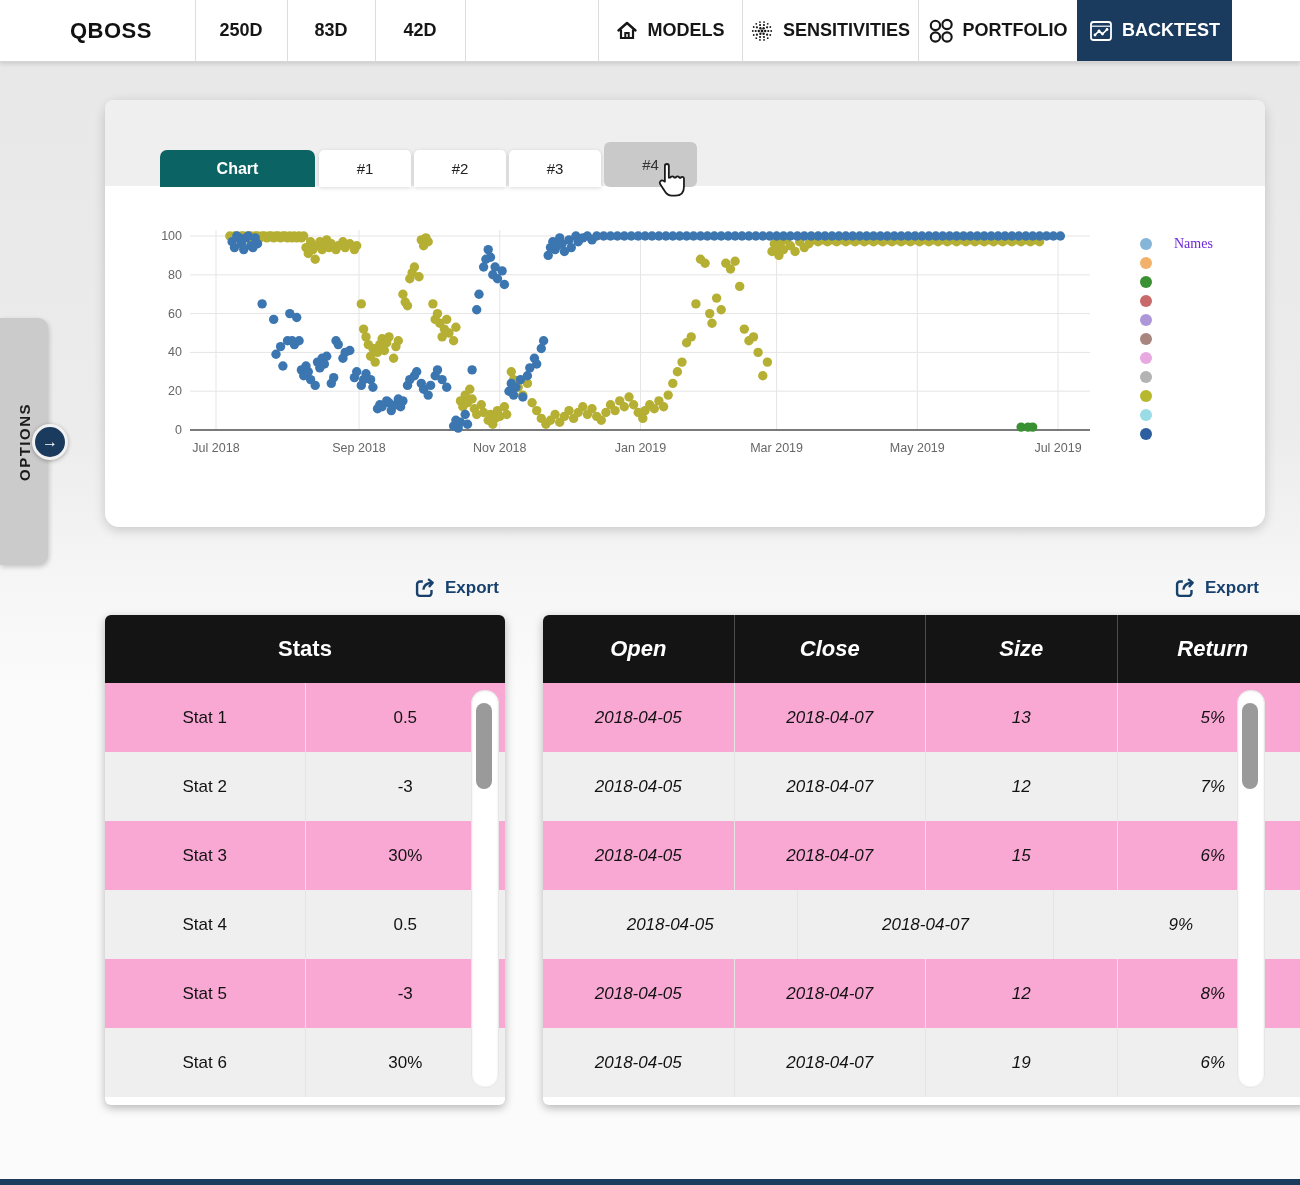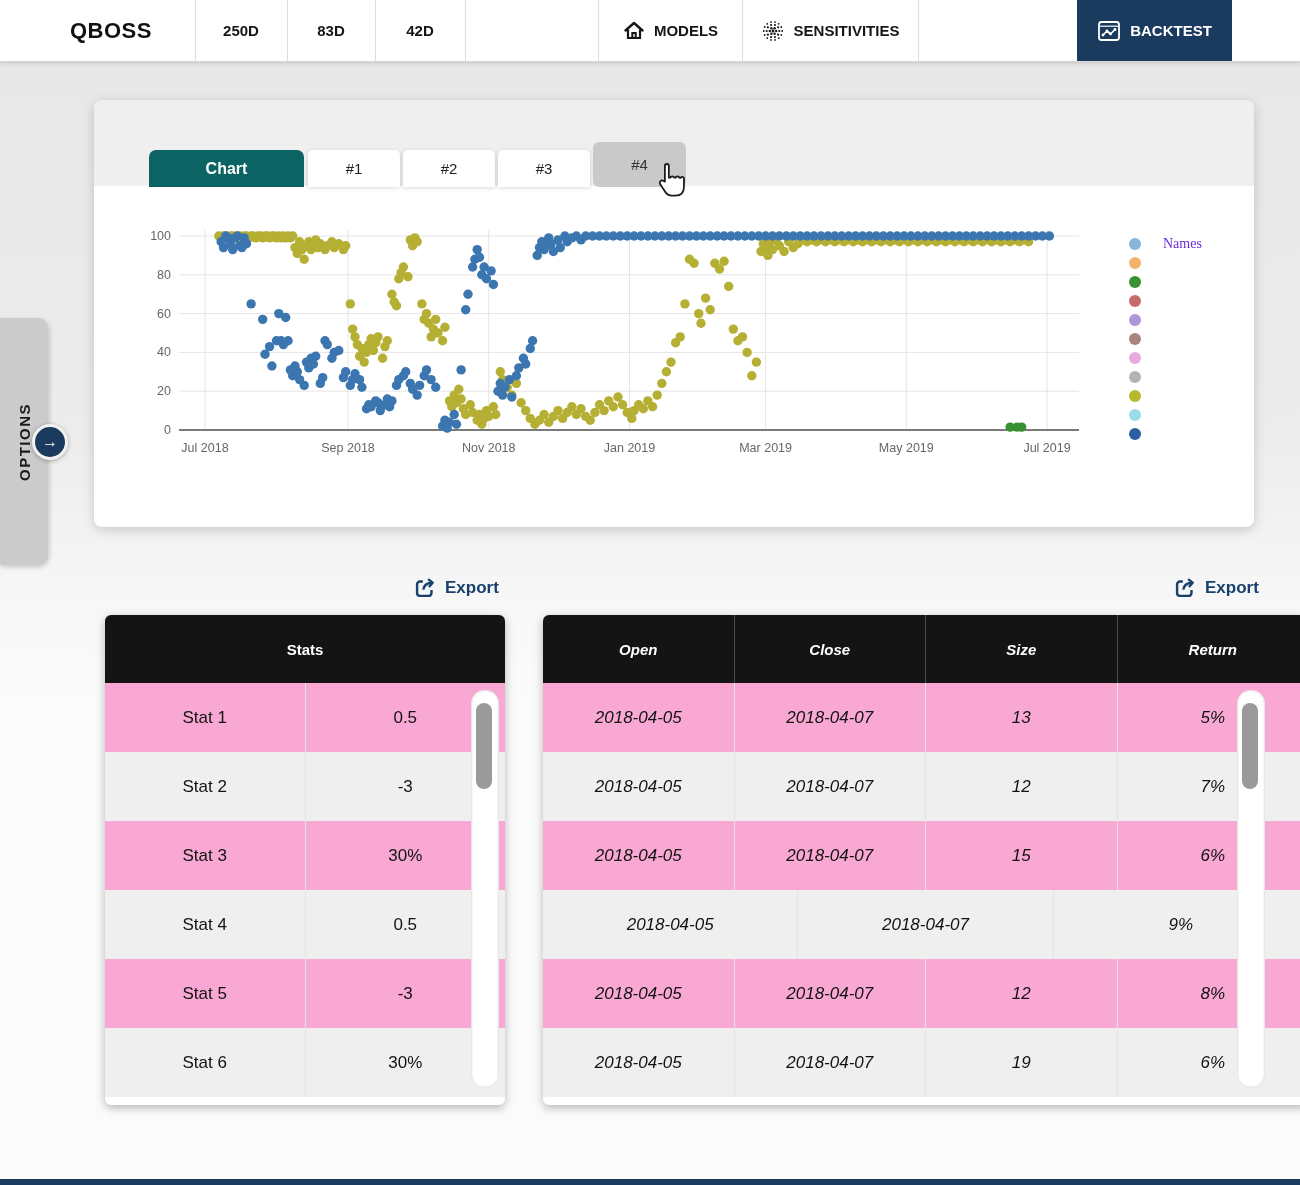--- a/index.html
+++ b/index.html
@@ -6,26 +6,26 @@
   #stage{position:relative;width:1300px;height:1185px;overflow:hidden;
     font-family:"Liberation Sans",sans-serif;
     background:linear-gradient(#e7e7e7 0px,#ececec 430px,#f7f7f7 600px,#fbfbfb 700px);}
   
   .navbar{position:absolute;left:0;top:0;width:1300px;height:61px;background:#fff;
     border-bottom:1px solid #d6d6d6;box-shadow:0 2px 4px rgba(0,0,0,.12);z-index:30;}
   .brand{position:absolute;left:70px;top:0;height:61px;line-height:61px;
     font-size:22px;font-weight:bold;letter-spacing:.5px;color:#111;}
   .nav-div{position:absolute;top:0;width:1px;height:61px;background:#ddd;}
   .nav-cell{position:absolute;top:0;height:61px;display:flex;align-items:center;justify-content:center;
-    gap:9px;font-size:15px;font-weight:bold;color:#161616;cursor:pointer;}
+    gap:9px;font-size:18px;font-weight:bold;color:#161616;cursor:pointer;}
   .nav-cell svg{flex:none;}
   .nav-cell.active{background:#1a3a5e;color:#fff;}
   
-  .chart-card{position:absolute;left:94px;top:100px;width:1160px;height:427px;background:#fff;
-    border-radius:8px;box-shadow:0 3px 12px rgba(0,0,0,.18);}
+  .chart-card{position:absolute;left:105px;top:100px;width:1160px;height:427px;background:#fff;
+    border-radius:14px;box-shadow:0 3px 12px rgba(0,0,0,.18);}
   .tabstrip{position:absolute;left:0;top:0;width:1160px;height:86px;background:#f0eff0;
     border-radius:8px 8px 0 0;}
   .tab{position:absolute;display:flex;align-items:center;justify-content:center;
     font-size:15px;color:#222;cursor:pointer;border-radius:5px 5px 0 0;}
   .tab-chart{left:55px;top:50px;width:155px;height:37px;background:#0b6363;color:#fff;
     font-size:16px;font-weight:bold;border-radius:7px 7px 0 0;}
   .tab-plain{background:#fff;box-shadow:0 1px 4px rgba(0,0,0,.15);top:50px;height:37px;width:92px;}
   .tab-1{left:214px;} .tab-2{left:309px;} .tab-3{left:404px;}
   .tab-4{left:499px;top:42px;height:45px;width:93px;background:#c9c9c9;border-radius:6px;
     box-shadow:none;color:#333;}
@@ -48,21 +48,21 @@
   .export span{font-size:17px;font-weight:bold;color:#17406d;}
   .export-left{left:413px;top:576px;}
   .export-right{left:1173px;top:576px;}
   
   .tcard{position:absolute;top:615px;background:#fff;border-radius:6px;overflow:hidden;
     box-shadow:0 3px 10px rgba(0,0,0,.28);}
   .tcard-stats{left:105px;width:400px;height:490px;}
   .tcard-trades{left:543px;width:765px;height:490px;font-style:italic;}
   .thead{position:absolute;left:0;top:0;right:0;height:68px;background:#141414;display:flex;}
   .thead .hcell{flex:1;display:flex;align-items:center;justify-content:center;color:#fff;
-    font-size:15px;font-weight:bold;border-right:1px solid #4d4d4d;}
+    font-size:22px;font-weight:bold;border-right:1px solid #4d4d4d;}
   .thead .hcell:last-child{border-right:none;}
   .tbody{position:absolute;left:0;top:68px;right:0;bottom:0;}
   .trow{display:flex;height:69px;background:#f9a8d4;font-size:17px;color:#121212;}
   .trow.alt{background:#efeff0;}
   .trow .cell{flex:1;display:flex;align-items:center;justify-content:center;
     border-right:1px solid #e4e4e4;}
   .trow .cell:last-child{border-right:none;}
   
   .sbar{position:absolute;width:26px;border-radius:13px;background:#fff;
     border:1px solid #e6e6e6;box-shadow:inset 0 0 3px rgba(0,0,0,.08);}
@@ -143,20 +143,31 @@
             <circle cx="6.26" cy="4.81" r="0.9" fill="#161616"></circle>
             <circle cx="9.95" cy="3.03" r="0.9" fill="#161616"></circle>
             <circle cx="14.05" cy="3.03" r="0.9" fill="#161616"></circle>
             <circle cx="17.74" cy="4.81" r="0.9" fill="#161616"></circle>
             <circle cx="20.29" cy="8.01" r="0.9" fill="#161616"></circle>
           </svg>
       </span>
       <span>SENSITIVITIES</span>
     </div>
 
+    <div class="nav-cell" style="left:918px;width:159px">
+      <span>
+        <svg width="26" height="26" viewBox="0 0 28 28">
+            <circle cx="8" cy="8" r="5" fill="none" stroke="#161616" stroke-width="2.3"></circle>
+            <circle cx="20.5" cy="7" r="5" fill="none" stroke="#161616" stroke-width="2.3"></circle>
+            <circle cx="8" cy="20.5" r="5" fill="none" stroke="#161616" stroke-width="2.3"></circle>
+            <circle cx="20.5" cy="20.5" r="5" fill="none" stroke="#161616" stroke-width="2.3"></circle>
+          </svg>
+      </span>
+      <span>PORTFOLIO</span>
+    </div>
 
     <div class="nav-cell active" style="left:1077px;width:155px">
       <span>
         <svg width="24" height="22" viewBox="0 0 24 22">
             <rect x="2" y="2" width="20" height="18" rx="2.5" fill="none" stroke="#fff" stroke-width="1.8"></rect>
             <line x1="2.8" y1="6.2" x2="21.2" y2="6.2" stroke="#fff" stroke-width="1.2"></line>
             <polyline points="6,15 10,11 13.5,14 18,9.5" fill="none" stroke="#fff" stroke-width="1.7" stroke-linecap="round" stroke-linejoin="round"></polyline>
             <circle cx="6" cy="15" r="1.4" fill="#fff"></circle>
             <circle cx="10" cy="11" r="1.4" fill="#fff"></circle>
             <circle cx="13.5" cy="14" r="1.4" fill="#fff"></circle>

